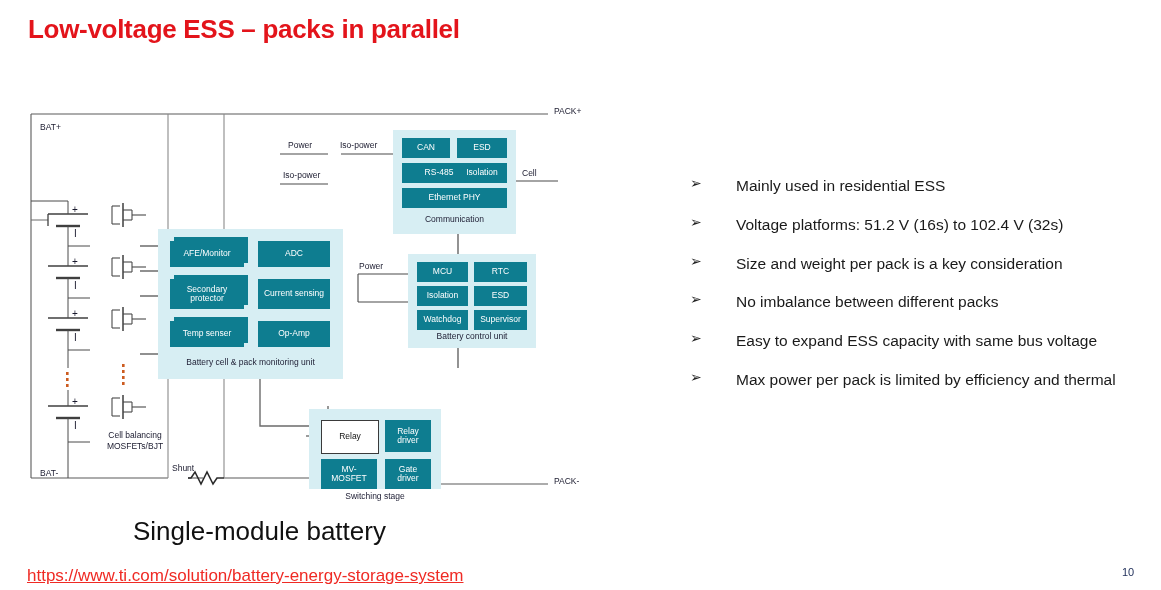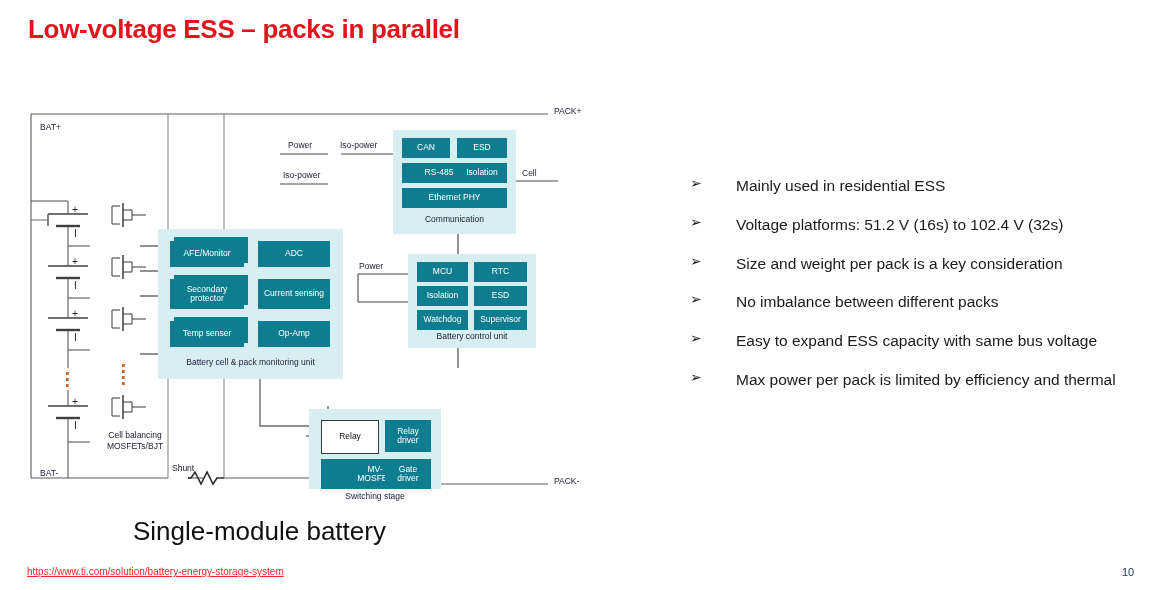--- a/index.html
+++ b/index.html
@@ -43,21 +43,21 @@
 
   
   #bullets{position:absolute;left:690px;top:176px;width:460px;}
   .bullet{position:relative;margin-bottom:19px;padding-left:46px;
           font-size:15.5px;color:#1a1a1a;line-height:1.28;}
   .bullet .arrow{position:absolute;left:0;top:-1px;font-size:14px;color:#222;}
 
   
   #source-link{
     position:absolute;left:27px;top:566px;
-    font-size:10px;color:#ef2a24;text-decoration:underline;
+    font-size:17px;color:#ef2a24;text-decoration:underline;
     white-space:nowrap;cursor:pointer;
   }
   #page-number{
     position:absolute;left:1122px;top:566px;
     font-size:11px;color:#23325c;
   }
 </style>
 </head>
 <body>
 
@@ -278,21 +278,21 @@
       <div class="chip" style="left:66px;top:56px;width:53px;height:20px;">Supervisor</div>
       <div class="panel-cap" style="top:77px;">Battery control unit</div>
     </div>
 
     <div class="panel" style="left:281px;top:303px;width:132px;height:80px;">
       <div class="chip white" style="left:12px;top:11px;width:56px;height:32px;">Relay</div>
       <div class="chip" style="left:76px;top:11px;width:46px;height:32px;flex-direction:column;">
         <span>Relay</span>
         <span>driver</span>
       </div>
-      <div class="chip" style="left:12px;top:50px;width:56px;height:30px;flex-direction:column;padding-left:26px;">
+      <div class="chip" style="left:12px;top:50px;width:56px;height:30px;flex-direction:column;">
         <span>MV-</span>
         <span>MOSFET</span>
       </div>
       <div class="chip" style="left:76px;top:50px;width:46px;height:30px;flex-direction:column;">
         <span>Gate</span>
         <span>driver</span>
       </div>
       <div class="panel-cap" style="top:82px;">Switching stage</div>
     </div>
 

